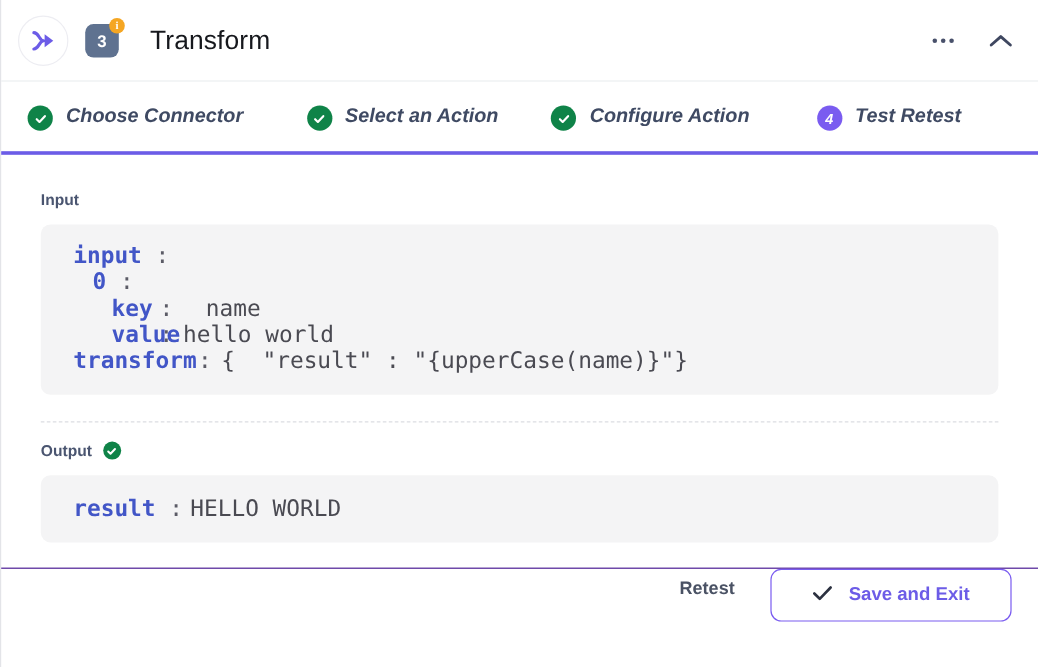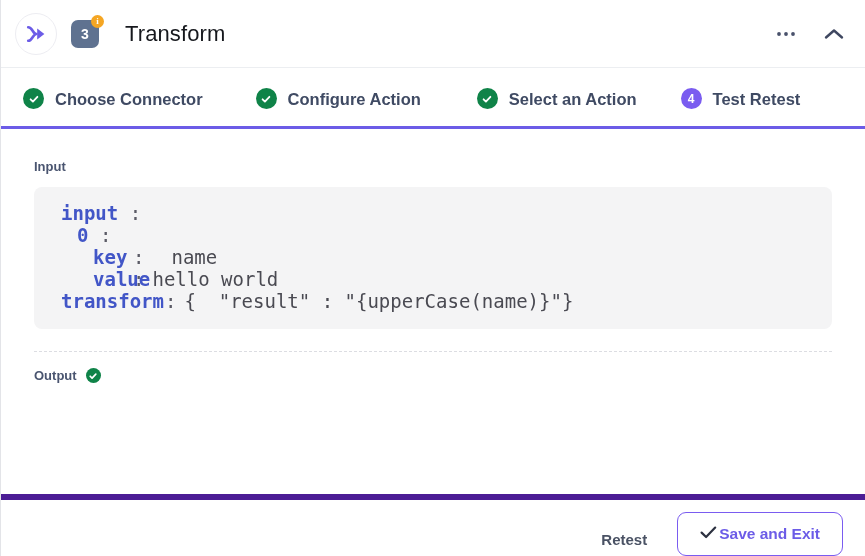--- a/index.html
+++ b/index.html
@@ -107,23 +107,24 @@
     height: 61px;
     flex: 0 0 auto;
     display: flex;
     align-items: center;
     padding: 0 22px 0 22px;
     box-sizing: border-box;
     position: relative;
   }
   .step {
     display: flex;
-    align-items: flex-end;
+    align-items: flex-start;
     cursor: pointer;
     white-space: nowrap;
+    font-style: italic;
   }
   .step-1 { margin-right: 53px; }
   .step-2 { margin-right: 44px; }
   .step-3 { margin-right: 56px; }
   .step-mark {
     width: 21px;
     height: 21px;
     border-radius: 50%;
     flex: 0 0 auto;
     display: flex;
@@ -200,47 +201,47 @@
     border-radius: 50%;
     background: #0f8348;
     display: inline-flex;
     align-items: center;
     justify-content: center;
   }
 
   
   .footer {
     flex: 0 0 auto;
-    height: 62px;
-    border-top: 6px solid #4c1d95;
-    display: flex;
-    align-items: flex-end;
+    height: 83px;
+    border-top: 1px solid #4c1d95;
+    display: flex;
+    align-items: flex-start;
     justify-content: flex-end;
     padding: 0 22px 0 0;
     box-sizing: border-box;
     gap: 24px;
   }
   .btn-text {
     font-size: 15px;
     font-weight: bold;
     color: #4a5264;
     cursor: pointer;
     padding: 8px 6px;
   }
   .btn-outline {
     display: flex;
     align-items: center;
-    gap: 2px;
+    gap: 13px;
     border: 1.6px solid #7a5cf0;
     border-radius: 9px;
     background: #ffffff;
     color: #6c5ce7;
     font-size: 15.5px;
     font-weight: bold;
-    padding: 12px 22px;
+    padding: 12px 34px;
     cursor: pointer;
     font-family: "Liberation Sans", sans-serif;
   }
   .btn-outline .tick { color: #2c3140; font-size: 16px; line-height: 1; }
 </style>
 </head>
 <body>
 
 <div class="app-card">
 
@@ -280,36 +281,36 @@
 
     <div class="step step-1">
       <div class="step-mark done">
         <svg width="12" height="12" viewBox="0 0 12 12" aria-hidden="true">
           <path d="M2.6 6.3 L4.9 8.6 L9.4 3.8" fill="none" stroke="#ffffff" stroke-width="1.8" stroke-linecap="round" stroke-linejoin="round"></path>
         </svg>
       </div>
       <div class="step-label">Choose Connector</div>
     </div>
 
+    <div class="step step-2">
+      <div class="step-mark done">
+        <svg width="12" height="12" viewBox="0 0 12 12" aria-hidden="true">
+          <path d="M2.6 6.3 L4.9 8.6 L9.4 3.8" fill="none" stroke="#ffffff" stroke-width="1.8" stroke-linecap="round" stroke-linejoin="round"></path>
+        </svg>
+      </div>
+      <div class="step-label">Select an Action</div>
+    </div>
+
     <div class="step step-3">
       <div class="step-mark done">
         <svg width="12" height="12" viewBox="0 0 12 12" aria-hidden="true">
           <path d="M2.6 6.3 L4.9 8.6 L9.4 3.8" fill="none" stroke="#ffffff" stroke-width="1.8" stroke-linecap="round" stroke-linejoin="round"></path>
         </svg>
       </div>
       <div class="step-label">Configure Action</div>
-    </div>
-
-    <div class="step step-2">
-      <div class="step-mark done">
-        <svg width="12" height="12" viewBox="0 0 12 12" aria-hidden="true">
-          <path d="M2.6 6.3 L4.9 8.6 L9.4 3.8" fill="none" stroke="#ffffff" stroke-width="1.8" stroke-linecap="round" stroke-linejoin="round"></path>
-        </svg>
-      </div>
-      <div class="step-label">Select an Action</div>
     </div>
 
     <div class="step step-4">
       <div class="step-mark active">4</div>
       <div class="step-label">Test Retest</div>
     </div>
 
     <div class="accent-bar"></div>
   </div>
 
@@ -329,20 +330,21 @@
 
     <div class="section-label output-label">
       <span>Output</span>
       <span class="check-sm">
         <svg width="10" height="10" viewBox="0 0 12 12" aria-hidden="true">
           <path d="M2.6 6.3 L4.9 8.6 L9.4 3.8" fill="none" stroke="#ffffff" stroke-width="2" stroke-linecap="round" stroke-linejoin="round"></path>
         </svg>
       </span>
     </div>
 
+    <div class="code-block" style="padding-top:17px;padding-bottom:17px"><span class="k">result</span><span class="punct"> </span><span class="punct">:</span><span class="val" style="padding-left:6px">HELLO WORLD</span></div>
 
   </div>
 
   <div class="footer">
     <div class="btn-text">Retest</div>
     <div class="btn-outline">
       <span class="tick">
         <svg width="17" height="13" viewBox="0 0 17 13" aria-hidden="true">
           <path d="M1.6 6.6 L6.1 11 L15.2 1.6" fill="none" stroke="#2c3140" stroke-width="2.2" stroke-linecap="round" stroke-linejoin="round"></path>
         </svg>

